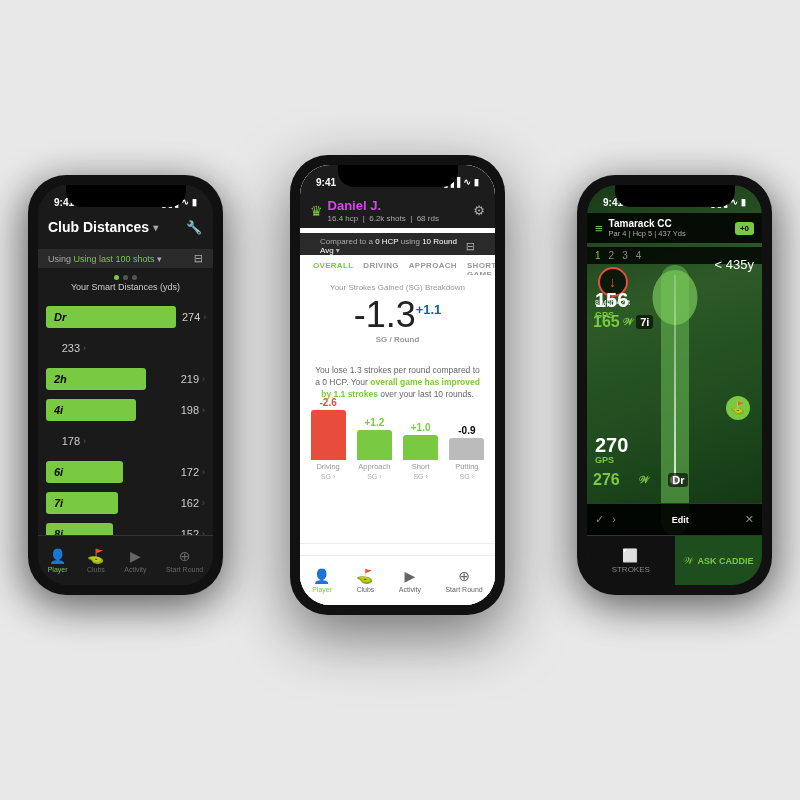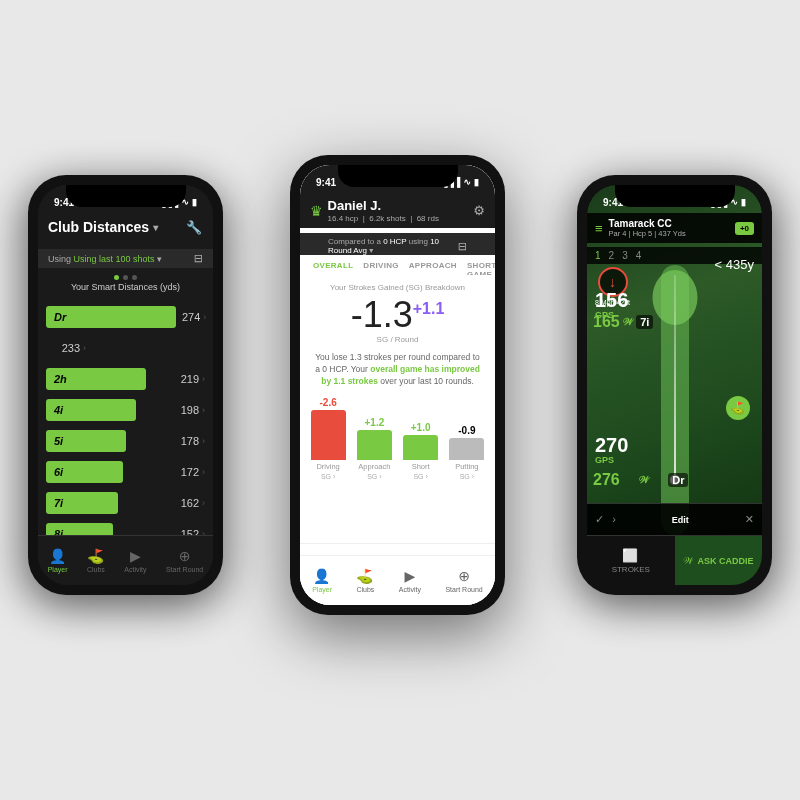--- a/index.html
+++ b/index.html
@@ -247,32 +247,32 @@
       padding: 5px 10px;
       display: flex;
       align-items: center;
       justify-content: space-between;
     }
 
     .mid-crown { color: #7ac943; font-size: 14px; margin-right: 5px; }
 
     .mid-user-info { display: flex; align-items: center; flex: 1; }
 
-    .mid-name { font-size: 13px; font-weight: 700; color: #ffffff; }
+    .mid-name { font-size: 13px; font-weight: 700; color: #d946ef; }
 
     .mid-stats { font-size: 8px; color: #aaa; margin-top: 1px; }
 
     .mid-gear { color: #aaa; font-size: 13px; }
 
     .mid-compare {
       position: absolute;
       top: 68px;
       left: 0; right: 0;
       background: #2a2a2a;
-      padding: 4px 28px;
+      padding: 4px 20px;
       display: flex;
       align-items: center;
       justify-content: space-between;
     }
 
     .mid-compare-text { font-size: 8px; color: #aaa; }
     .mid-compare-text span { color: #fff; }
     .mid-filter { color: #aaa; font-size: 11px; }
 
     .mid-tabs {
@@ -311,33 +311,33 @@
 
     .mid-sg-value {
       text-align: center;
       font-size: 36px;
       font-weight: 300;
       color: #222;
       line-height: 1;
     }
 
     .mid-sg-delta {
-      font-size: 16px;
-      color: #8b5cf6;
+      font-size: 13px;
+      color: #0369a1;
       font-weight: 600;
       vertical-align: super;
     }
 
-    .mid-sg-label { text-align: center; font-size: 8px; color: #999; margin-top: 2px; }
+    .mid-sg-label { text-align: center; font-size: 8px; color: #999; margin-top: 2px; font-weight: bold; }
 
     .mid-sg-desc {
       font-size: 8.5px;
       color: #666;
       text-align: center;
-      margin: 8px 0;
+      margin: 21px 0;
       line-height: 1.4;
       padding: 0 5px;
     }
 
     .mid-sg-desc strong { color: #7ac943; font-weight: 700; }
 
     .mid-bars {
       display: flex;
       justify-content: space-around;
       align-items: flex-end;
@@ -715,25 +715,20 @@
             <div class="club-item">
       <div class="club-bar-container">
         <div class="club-bar" style="width:90px;">
           <span class="club-name">4i</span>
         </div>
       </div>
       <span class="club-distance">198</span>
       <span class="club-chevron">›</span>
     </div>
             <div class="club-item">
-      <div class="club-bar-container">
-        <div class="club-bar" style="width:80px;">
-          <span class="club-name">5i</span>
-        </div>
-      </div>
       <span class="club-distance">178</span>
       <span class="club-chevron">›</span>
     </div>
             <div class="club-item">
       <div class="club-bar-container">
         <div class="club-bar" style="width:77px;">
           <span class="club-name">6i</span>
         </div>
       </div>
       <span class="club-distance">172</span>

